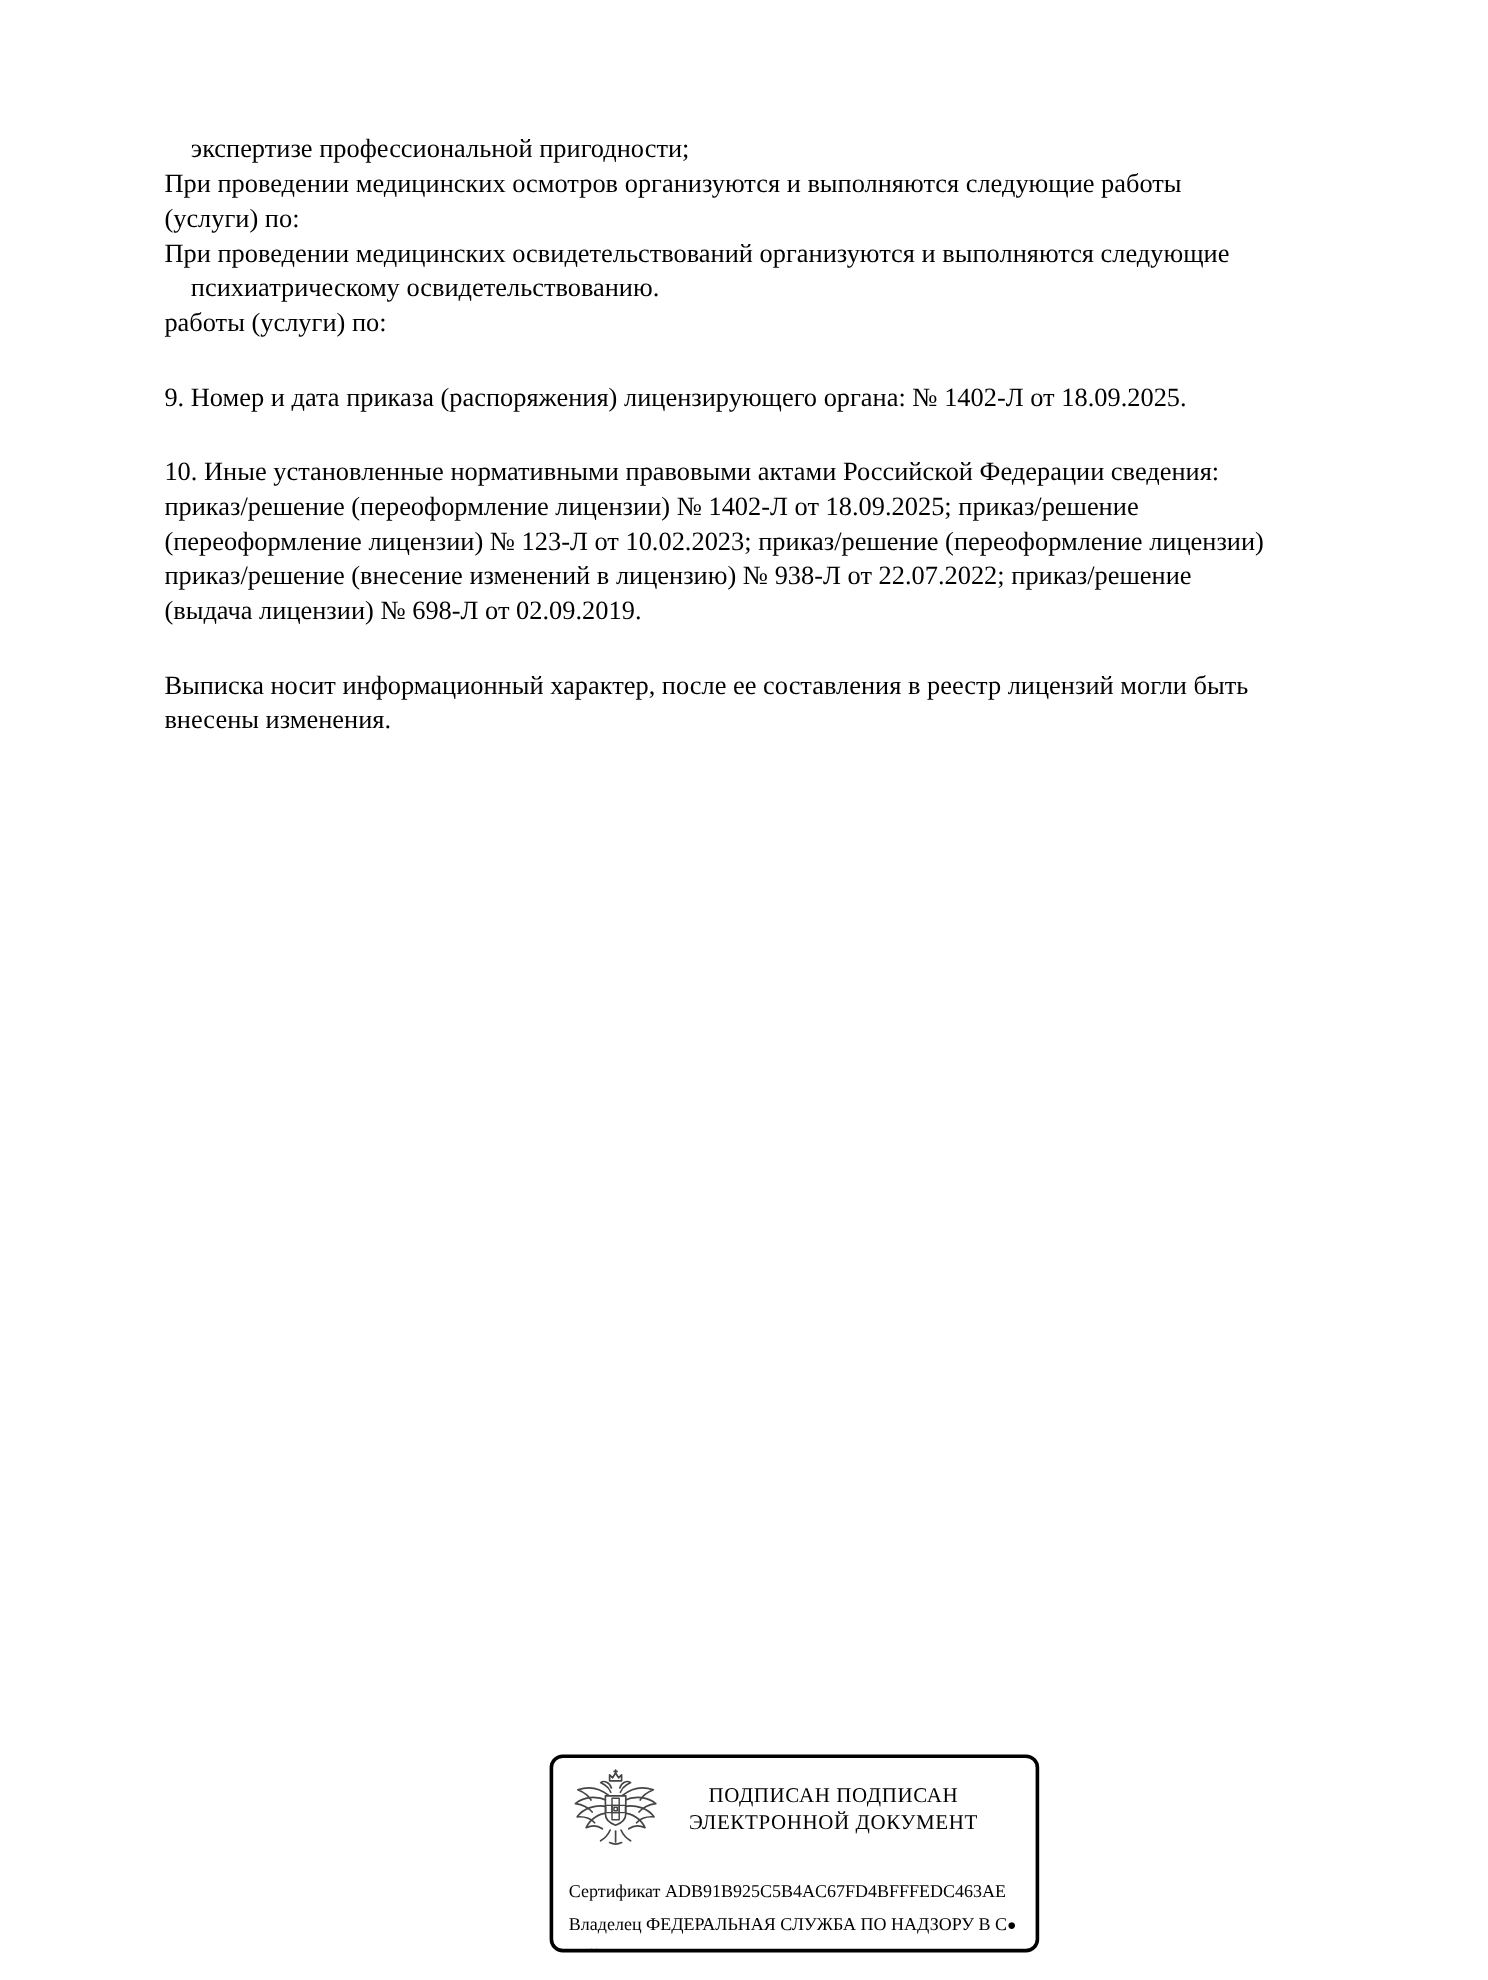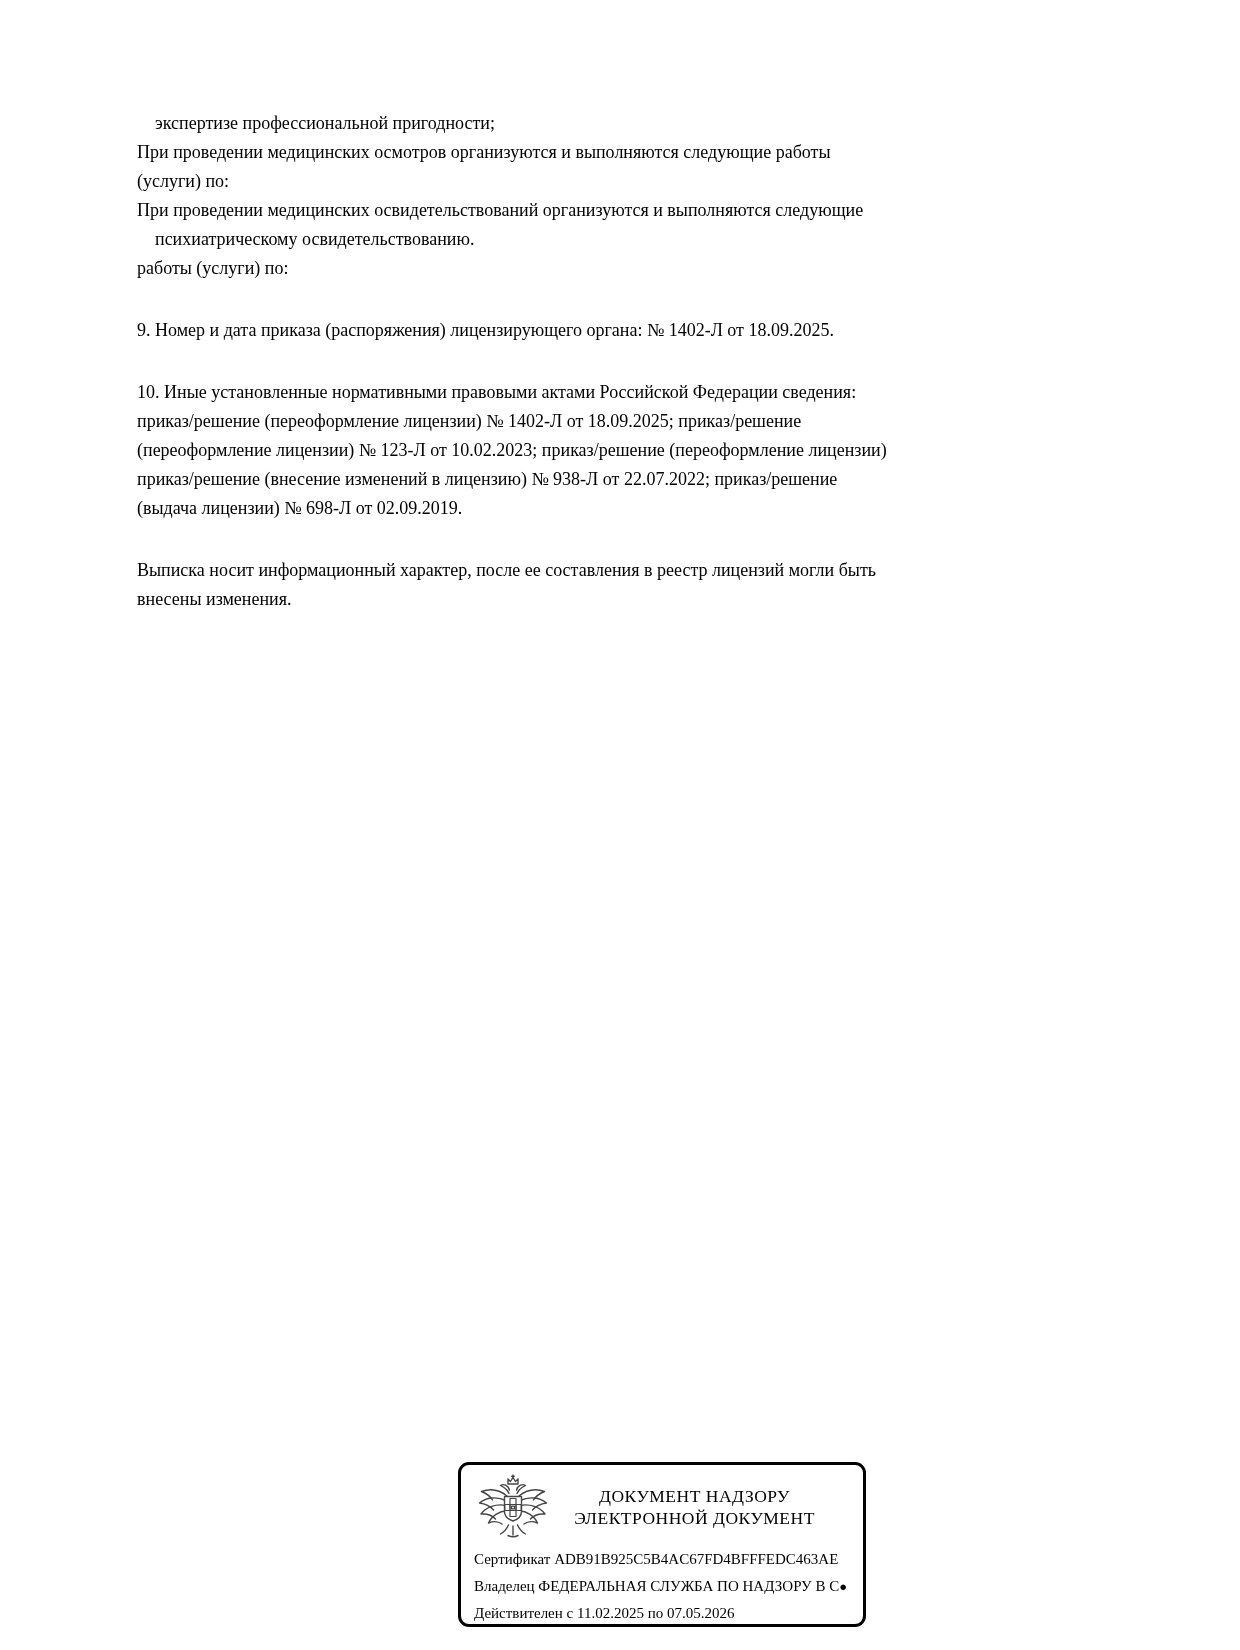--- a/index.html
+++ b/index.html
@@ -8,21 +8,21 @@
     background: #ffffff;
     position: relative;
     font-family: "Liberation Serif", serif;
     color: #000000;
     overflow: hidden;
   }
   .doc-body {
     position: absolute;
     left: 137px; top: 109px;
     width: 1070px;
-    font-size: 18px;
+    font-size: 22px;
   }
   .paragraph { margin: 0 0 33px 0; }
   .line {
     white-space: pre;
     line-height: 29px;
     min-height: 29px;
   }
   
   .stamp {
     position: absolute;
@@ -40,21 +40,21 @@
   .emblem svg { width: 100%; height: 100%; }
   .stamp-title {
     flex: 1 1 auto;
     text-align: center;
     font-size: 17.5px;
     line-height: 22px;
     margin-top: 12px;
     padding-right: 26px;
     letter-spacing: 0.5px;
   }
-  .stamp-lines { margin-top: 5px; font-size: 15px; }
+  .stamp-lines { margin-top: 23px; font-size: 15px; }
   .stamp-line { line-height: 26.5px; white-space: nowrap; }
   .owner-value { font-weight: normal; }
   .clip-dot { font-size: 13px; }
 </style>
 </head>
 <body>
 
 <main class="doc-body">
     <div class="paragraph">
       <div class="line">    экспертизе профессиональной пригодности;</div>
@@ -115,21 +115,21 @@
             <rect x="35" y="31.5" width="6" height="6"></rect>
             <rect x="35" y="37.5" width="6" height="6"></rect>
             <rect x="29.8" y="31.5" width="5.2" height="6"></rect>
             <rect x="41" y="31.5" width="5.2" height="6"></rect>
             <rect x="36.6" y="33.1" width="2.8" height="2.8"></rect>
           </g>
         </g>
       </svg>
     </div>
     <div class="stamp-title">
-      <div>ДОКУМЕНТ НАДЗОРУ</div>
+      <div>ПОДПИСАН ПОДПИСАН</div>
       <div>ЭЛЕКТРОННОЙ ДОКУМЕНТ</div>
     </div>
   </div>
   <div class="stamp-lines">
     <div class="stamp-line"><span>Сертификат</span> <span>ADB91B925C5B4AC67FD4BFFFEDC463AE</span></div>
     <div class="stamp-line"><span>Владелец</span> <span class="owner-value">ФЕДЕРАЛЬНАЯ СЛУЖБА ПО НАДЗОРУ В С</span><span class="clip-dot">●</span></div>
     <div class="stamp-line">Действителен с 11.02.2025 по 07.05.2026</div>
   </div>
 </div>
 

